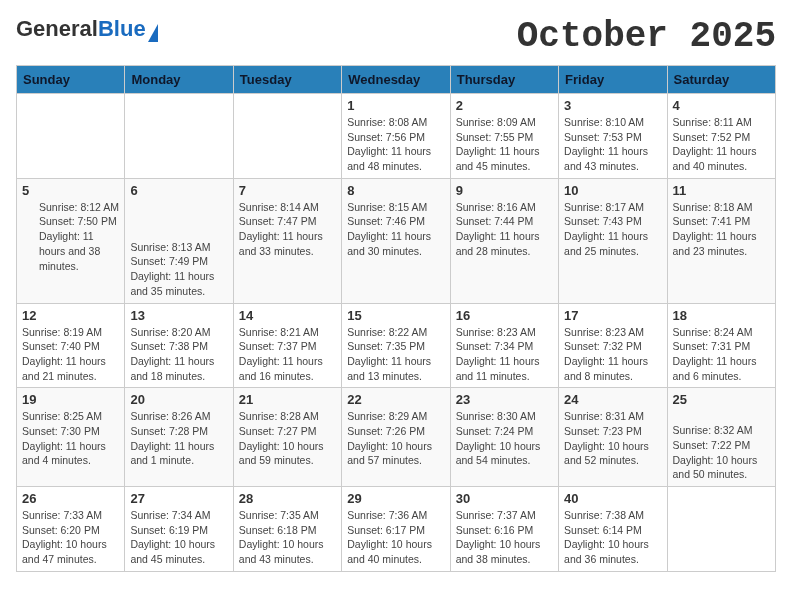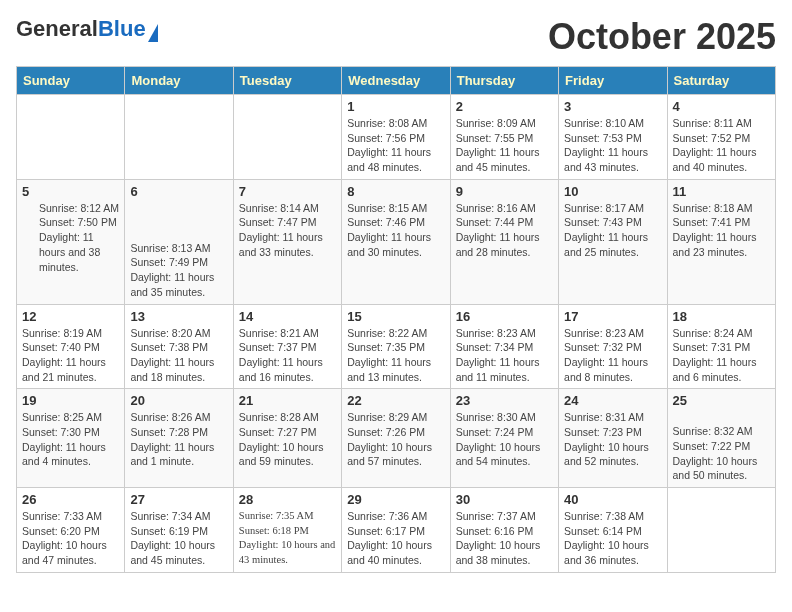--- a/index.html
+++ b/index.html
@@ -34,39 +34,40 @@
       width: 0;
       height: 0;
       border-left: 10px solid transparent;
       border-right: 0px solid transparent;
       border-bottom: 18px solid #1a6bbf;
       margin-left: 2px;
       margin-top: -4px;
     }
     .title-section {
       text-align: left;
+      font-family: Liberation Mono, monospace;
     }
     .month-title {
       font-size: 36px;
       font-weight: bold;
       color: #333;
     }
     .subtitle {
       font-size: 14px;
       color: #444;
       margin-top: 2px;
     }
     .calendar {
       width: 100%;
       border-collapse: collapse;
       margin-top: 8px;
     }
     .calendar th {
       background-color: #2980b9;
-      color: #fef9c3;
+      color: #0f172a;
       text-align: left;
       padding: 6px 6px;
       font-size: 13px;
       border: 1px solid #ccc;
     }
     .calendar td {
       border: 1px solid #ccc;
       vertical-align: top;
       padding: 4px 5px;
       width: calc(100% / 7);
@@ -293,21 +294,21 @@
 Daylight: 10 hours and 47 minutes.</div>
         </td>
         <td>
           <div class="day-number">27</div>
           <div class="day-info" style="white-space: pre-line;">Sunrise: 7:34 AM
 Sunset: 6:19 PM
 Daylight: 10 hours and 45 minutes.</div>
         </td>
         <td>
           <div class="day-number">28</div>
-          <div class="day-info" style="white-space: pre-line; font-family: Liberation Serif, serif;">Sunrise: 7:35 AM
+          <div class="day-info" style="white-space: pre-line;">Sunrise: 7:35 AM
 Sunset: 6:18 PM
 Daylight: 10 hours and 43 minutes.</div>
         </td>
         <td>
           <div class="day-number">29</div>
           <div class="day-info" style="white-space: pre-line;">Sunrise: 7:36 AM
 Sunset: 6:17 PM
 Daylight: 10 hours and 40 minutes.</div>
         </td>
         <td>

